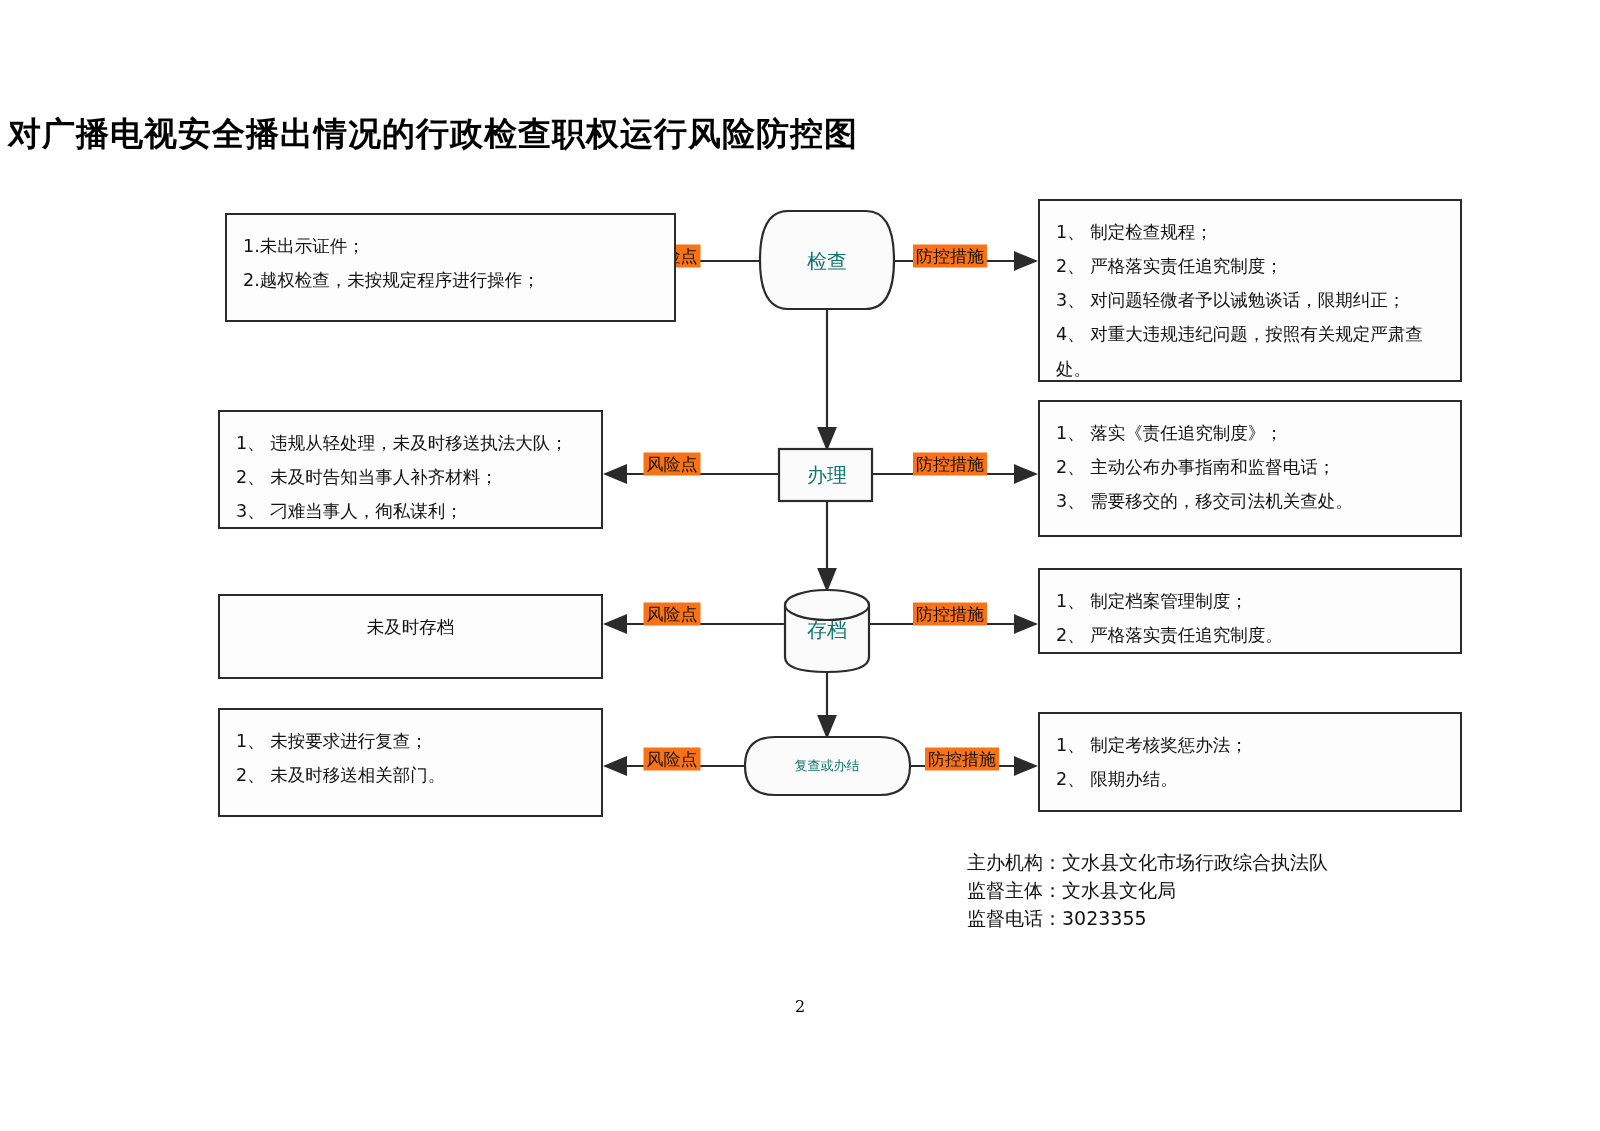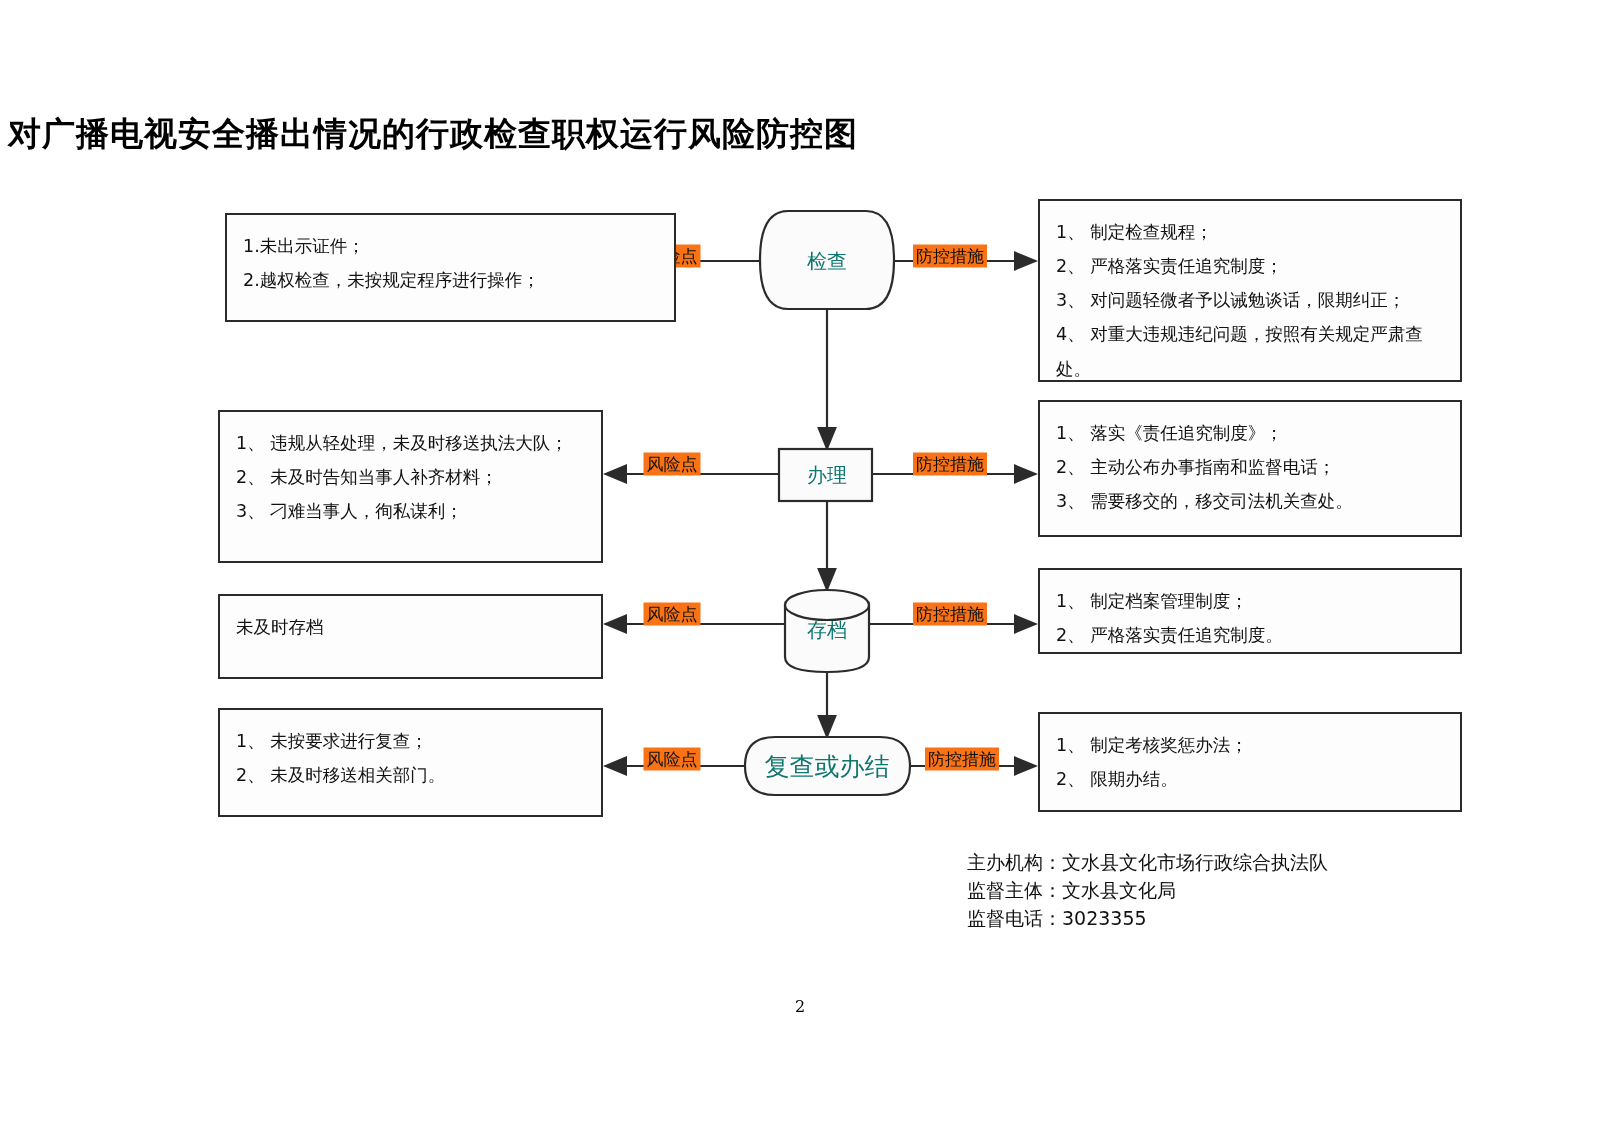--- a/index.html
+++ b/index.html
@@ -64,21 +64,21 @@
   
   .node-label {
     position: absolute;
     text-align: center;
     font-size: 20px;
     color: #0f766e;
     white-space: nowrap;
     transform: translate(-50%, -50%);
   }
   .node-label.small {
-    font-size: 25px;
+    font-size: 13px;
   }
 
   
   .edge-label {
     position: absolute;
     font-size: 17px;
     color: #111111;
     white-space: nowrap;
     transform: translate(-50%, -50%);
     background: #f97316;
@@ -169,33 +169,33 @@
     <div class="line">2.越权检查，未按规定程序进行操作；</div>
   </div>
 
   <div class="textbox wrapline" style="left:1038px; top:199px; width:424px; height:183px;">
     <div class="line">1、 制定检查规程；</div>
     <div class="line">2、 严格落实责任追究制度；</div>
     <div class="line">3、 对问题轻微者予以诫勉谈话，限期纠正；</div>
     <div class="line">4、 对重大违规违纪问题，按照有关规定严肃查处。</div>
   </div>
 
-  <div class="textbox" style="left:218px; top:410px; width:385px; height:153px;">
+  <div class="textbox" style="left:218px; top:410px; width:385px; height:119px;">
     <div class="line">1、 违规从轻处理，未及时移送执法大队；</div>
     <div class="line">2、 未及时告知当事人补齐材料；</div>
     <div class="line">3、 刁难当事人，徇私谋利；</div>
   </div>
 
   <div class="textbox" style="left:1038px; top:400px; width:424px; height:137px;">
     <div class="line">1、 落实《责任追究制度》；</div>
     <div class="line">2、 主动公布办事指南和监督电话；</div>
     <div class="line">3、 需要移交的，移交司法机关查处。</div>
   </div>
 
-  <div class="textbox" style="left:218px; top:594px; width:385px; height:85px;">
+  <div class="textbox" style="left:218px; top:594px; width:385px; height:85px;text-align:center;">
     <div class="line">未及时存档</div>
   </div>
 
   <div class="textbox" style="left:1038px; top:568px; width:424px; height:86px;">
     <div class="line">1、 制定档案管理制度；</div>
     <div class="line">2、 严格落实责任追究制度。</div>
   </div>
 
   <div class="textbox" style="left:218px; top:708px; width:385px; height:109px;">
     <div class="line">1、 未按要求进行复查；</div>

